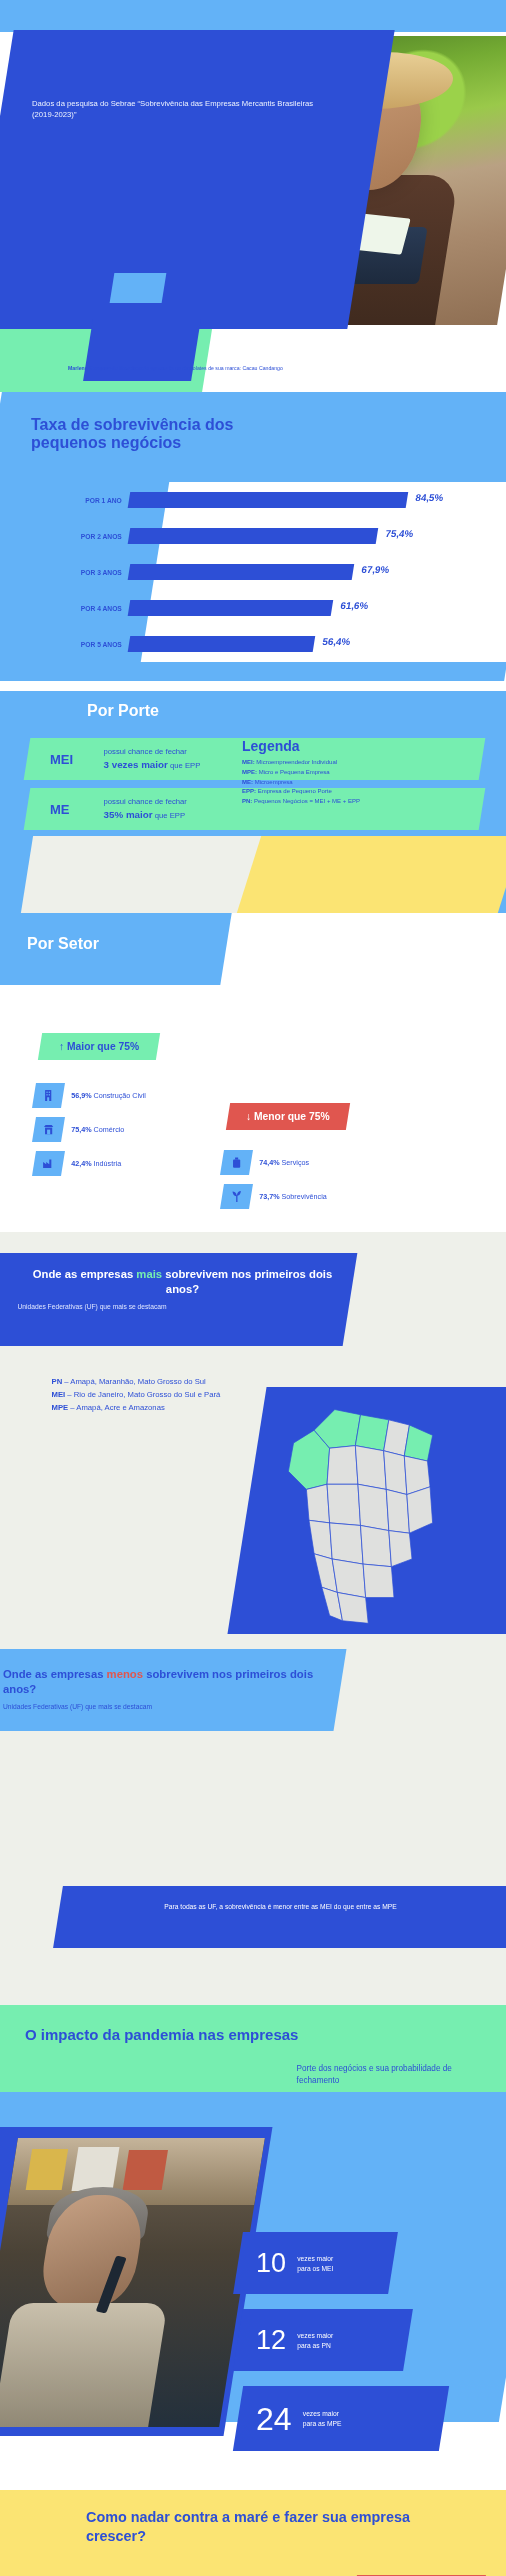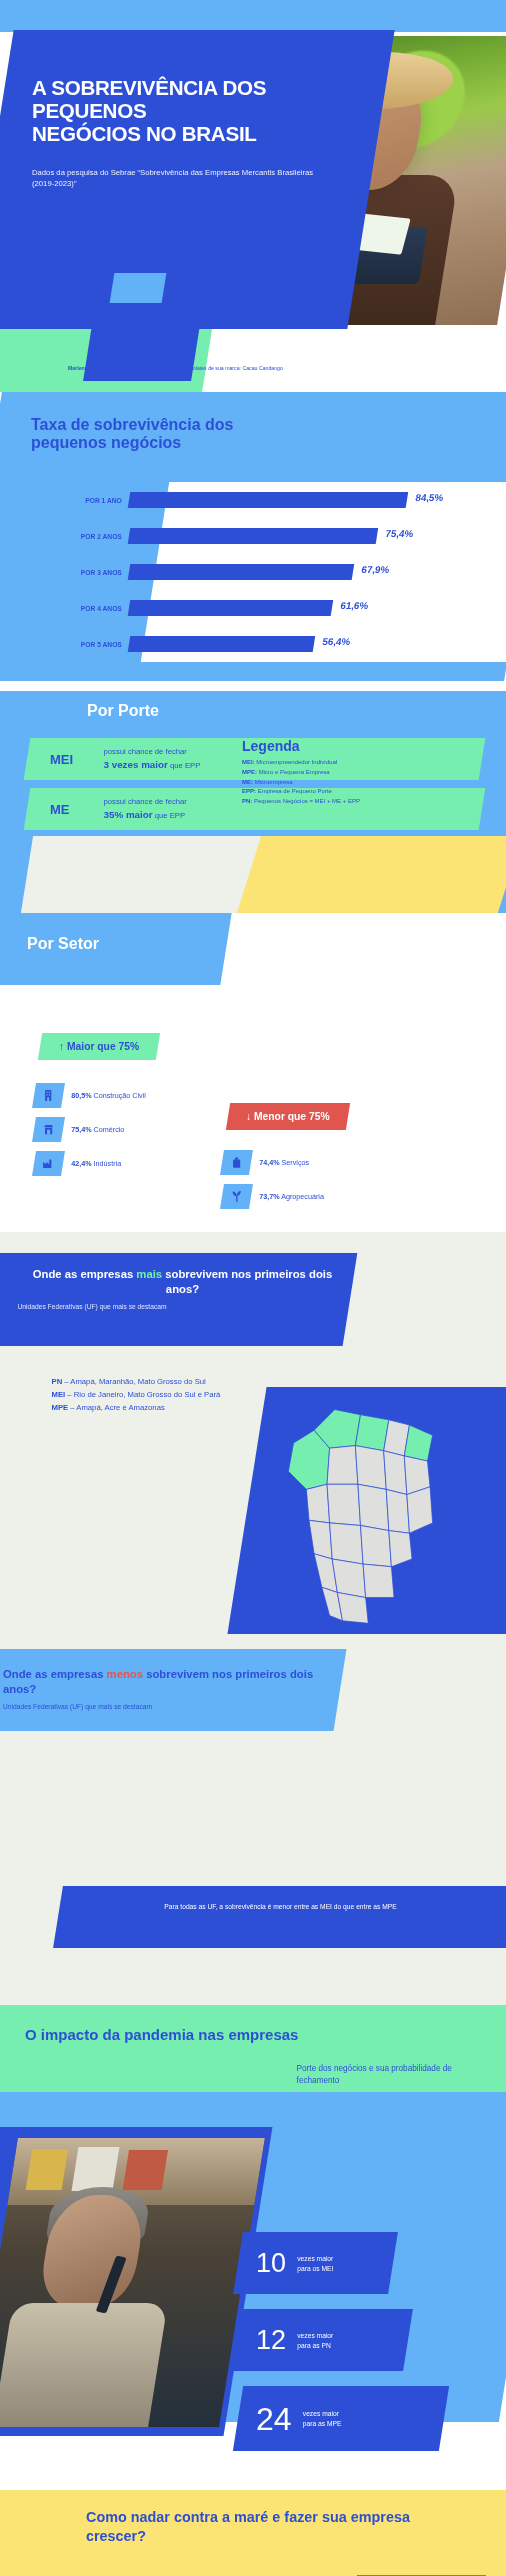--- a/index.html
+++ b/index.html
@@ -225,24 +225,20 @@
         <div class="hat"></div>
       <div class="tray"></div>
         <div class="pack"></div>
         <div class="pack2"></div>
     </div>
     <div class="hero-green"></div>
     <div class="hero-blue"></div>
     <div class="chip-blue-light"></div>
     <div class="chip-blue-dark"></div>
     <div class="hero-inner">
-      <div class="hero-title">
-        <div>A SOBREVIVÊNCIA DOS PEQUENOS</div>
-        <div>NEGÓCIOS NO BRASIL</div>
-      </div>
       <div class="hero-sub">Dados da pesquisa do Sebrae “Sobrevivência das Empresas Mercantis Brasileiras (2019-2023)”</div>
     </div>
     <div class="hero-caption">
       <b>Marlene Marques do Nascimento</b><span class="lite"> apresenta os chocolates de sua marca: Cacau Candango</span>
     </div>
   </section>
 
   <section class="taxa">
     <div class="taxa-bg"></div>
     <div class="taxa-h">Taxa de sobrevivência dos pequenos negócios</div>
@@ -331,21 +327,21 @@
       <div class="sicon">
         <svg width="10.3" height="12.4" viewBox="0 0 20 24">
             <rect x="4" y="2" width="12" height="22" fill="#2d4fd6"></rect>
             <rect x="6.5" y="5" width="2.5" height="2.5" fill="#63b2f7"></rect>
             <rect x="11" y="5" width="2.5" height="2.5" fill="#63b2f7"></rect>
             <rect x="6.5" y="10" width="2.5" height="2.5" fill="#63b2f7"></rect>
             <rect x="11" y="10" width="2.5" height="2.5" fill="#63b2f7"></rect>
             <rect x="8" y="16" width="4" height="8" fill="#63b2f7"></rect>
           </svg>
       </div>
-      <div class="stext"><b>80,5%</b><span> Construção Civil</span></div>
+      <div class="stext"><b>56,9%</b><span> Construção Civil</span></div>
     </div>
 
     <div class="srow" style="left:34px; top:204px">
       <div class="sicon">
         <svg width="11.3" height="11.3" viewBox="0 0 22 22">
             <path d="M2 6 L5 2 H17 L20 6 Z" fill="#2d4fd6"></path>
             <rect x="4" y="7" width="14" height="13" fill="#2d4fd6"></rect>
             <rect x="8" y="11" width="6" height="9" fill="#63b2f7"></rect>
           </svg>
       </div>
@@ -372,21 +368,21 @@
     </div>
 
     <div class="srow" style="left:222px; top:271px">
       <div class="sicon">
         <svg width="11.3" height="12.4" viewBox="0 0 22 24">
             <rect x="10" y="10" width="2.5" height="14" fill="#2d4fd6"></rect>
             <path d="M11 12 C3 12 3 3 3 3 C11 3 11 12 11 12Z" fill="#2d4fd6"></path>
             <path d="M11.5 11 C19 11 19 2 19 2 C11.5 2 11.5 11 11.5 11Z" fill="#2d4fd6"></path>
           </svg>
       </div>
-      <div class="stext"><b>73,7%</b><span> Agropecuária</span></div>
+      <div class="stext"><b>73,7%</b><span> Sobrevivência</span></div>
     </div>
   </section>
 
   <section class="mapa">
     <div class="mapa-head"></div>
     <div class="mapa-head-in">
       <div class="mapa-q">
         <span>Onde as empresas </span><span class="hl-green">mais</span><span> sobrevivem nos primeiros dois anos?</span>
       </div>
       <div class="mapa-sub">Unidades Federativas (UF) que mais se destacam</div>

